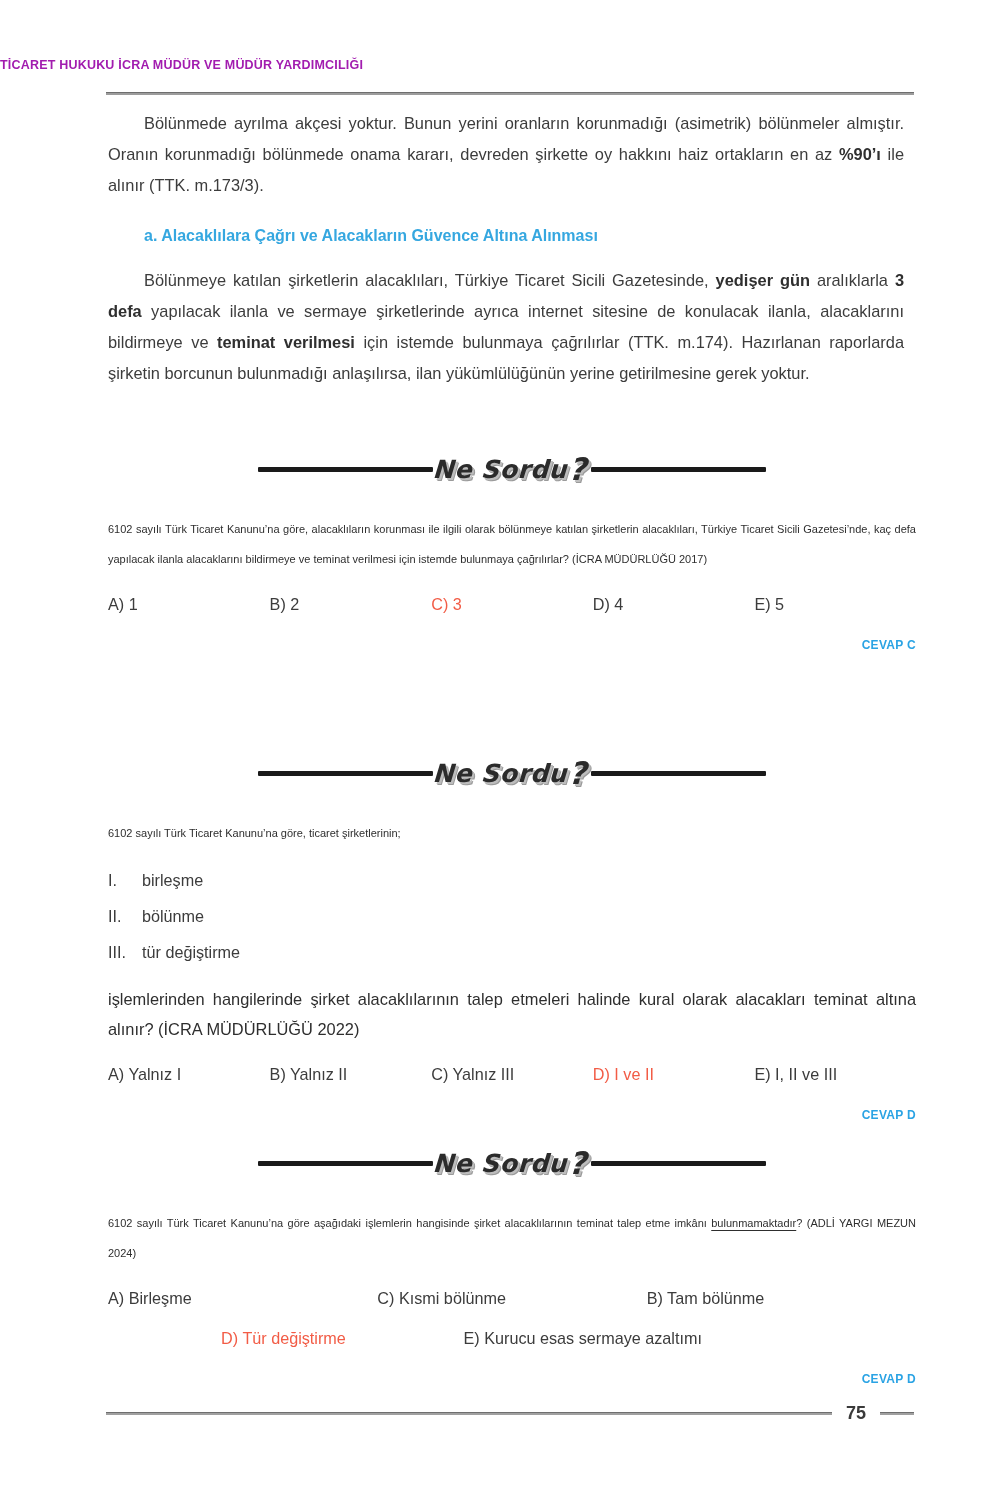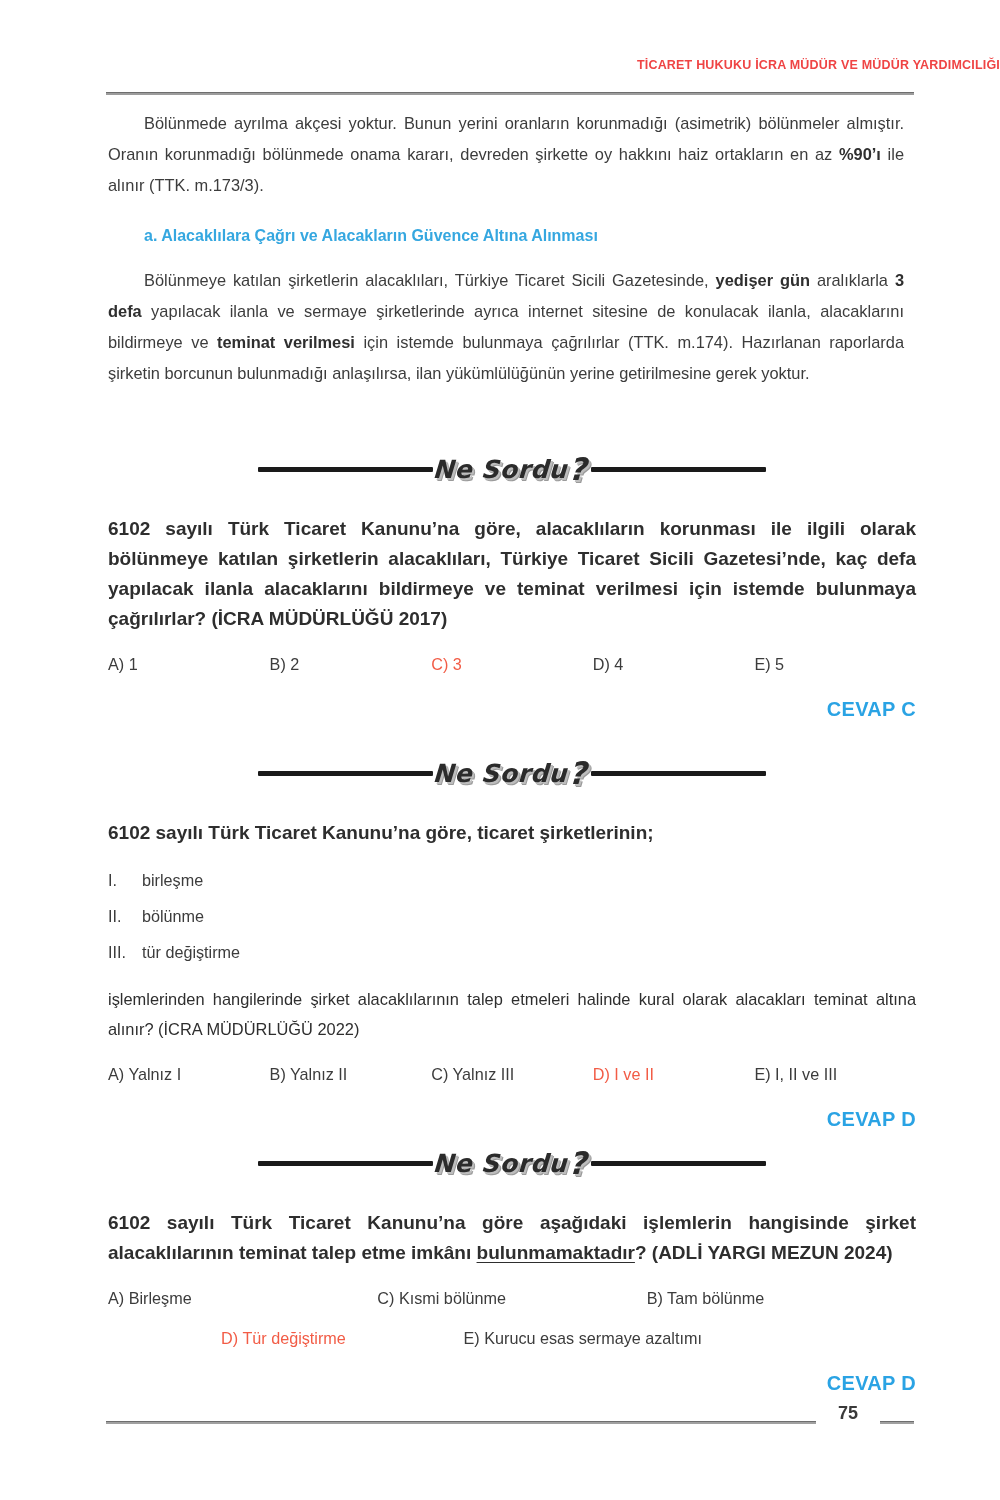--- a/index.html
+++ b/index.html
@@ -25,25 +25,25 @@
     box-sizing: border-box;
     padding: 0;
   }
 
   
   .runhead {
     position: absolute;
     top: 58px;
     left: 0;
     width: 1000px;
-    text-align: right;
+    text-align: left;
     font-size: 12.5px;
     font-weight: 700;
     letter-spacing: 0.2px;
-    color: #ef4444;
+    color: #a21caf;
   }
   .runhead-rule {
     position: absolute;
     top: 92px;
     left: 106px;
     width: 808px;
     height: 3px;
     background: linear-gradient(to bottom, #6e6e6e 0 1px, #9c9c9c 1px 3px);
   }
 
@@ -120,23 +120,23 @@
     margin-left: 2px;
   }
 
   
   .question {
     position: absolute;
     left: 108px;
     width: 808px;
   }
   .q-text {
-    font-size: 19px;
+    font-size: 11px;
     line-height: 30px;
-    font-weight: 700;
+    font-weight: 400;
     color: #2e2e2e;
     text-align: justify;
     text-justify: inter-word;
     margin: 0;
   }
   .q-text .underline { text-decoration: underline; text-underline-offset: 3px; margin-top: 36px; }
 
   .roman-list {
     margin: 14px 0 14px 0;
     padding: 0;
@@ -172,35 +172,35 @@
   .options.five-col .opt { flex: 0 0 20%; }
   .options.row3 .opt { flex: 0 0 33.333%; }
   .options.row2 { margin-top: 16px; }
   .options.row2 .opt-a { flex: 0 0 14%; }
   .options.row2 .opt-b { flex: 0 0 30%; }
   .opt.correct { color: #f25c46; }
 
   .answer {
     margin-top: 22px;
     text-align: right;
-    font-size: 20px;
+    font-size: 12px;
     font-weight: 700;
     color: #2aa3e4;
     letter-spacing: 0.3px;
   }
 
   
   .footer {
     position: absolute;
     left: 106px;
     bottom: 76px;
     width: 808px;
     display: flex;
-    align-items: flex-end;
-    gap: 8px;
+    align-items: center;
+    gap: 0;
   }
   .footer-rule-long {
     flex: 1 1 auto;
     height: 3px;
     background: linear-gradient(to bottom, #6e6e6e 0 1px, #a0a0a0 1px 3px);
   }
   .footer-pageno {
     flex: 0 0 auto;
     padding: 0 14px;
     font-size: 18px;

